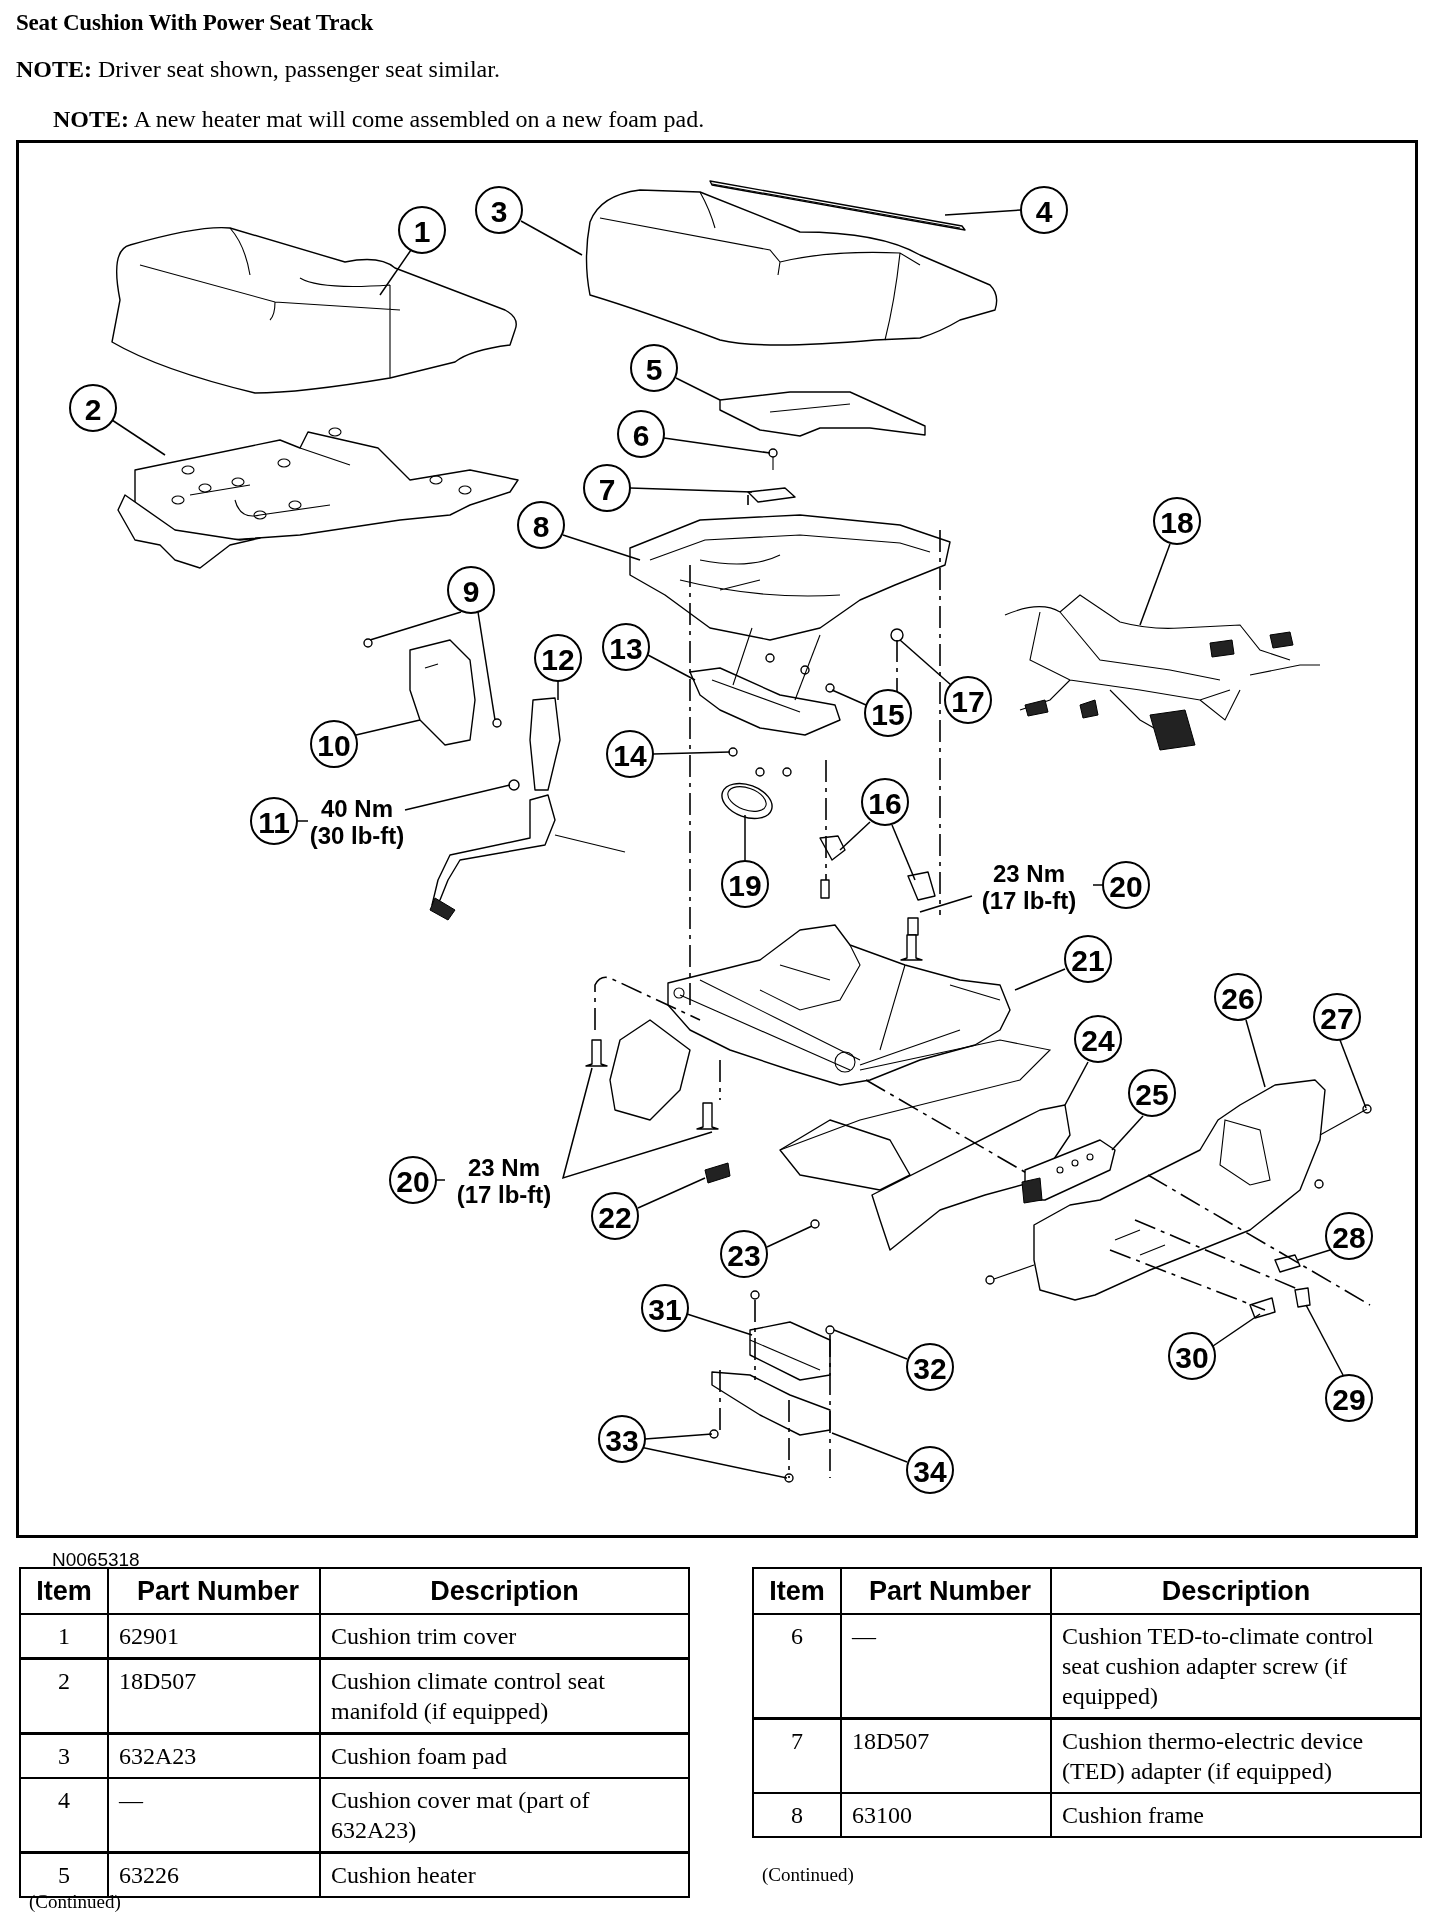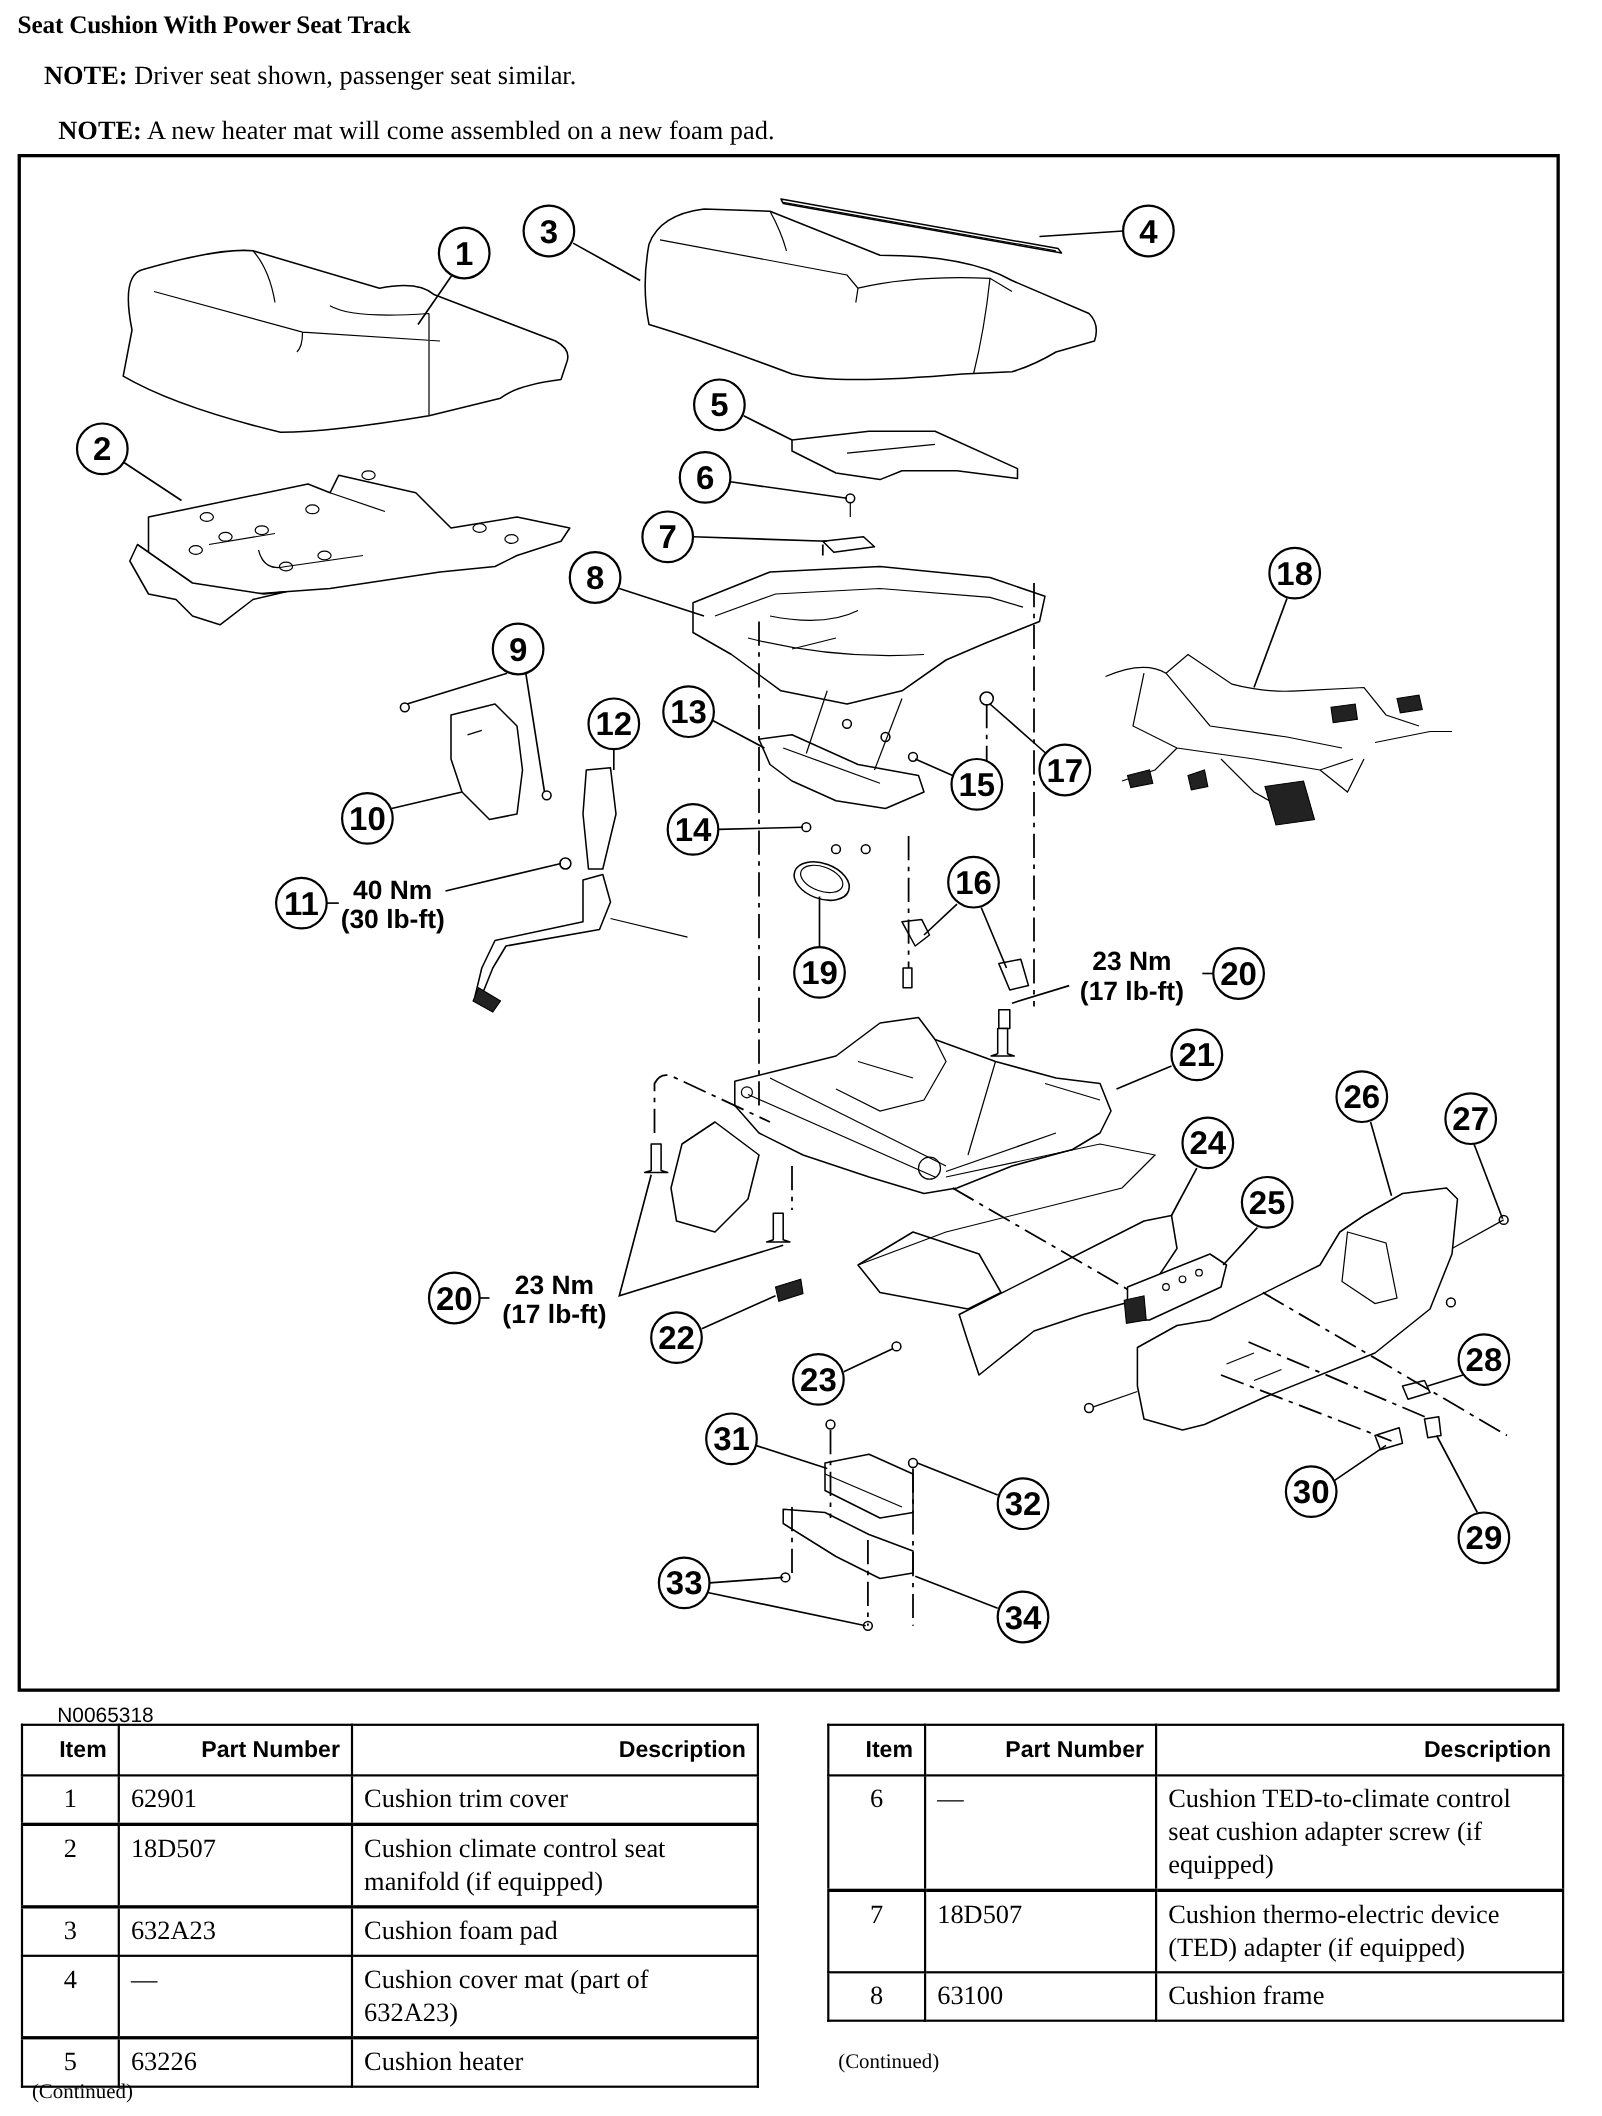--- a/index.html
+++ b/index.html
@@ -1,35 +1,35 @@
 <!DOCTYPE html>
 <html><head>
 <meta charset="utf-8">
 <style>
   html, body { margin:0; padding:0; background:#ffffff; }
   body { width:1456px; height:1924px; position:relative; overflow:hidden; color:#000; }
   .doc-title { position:absolute; left:16px; top:10px; font-family:"Liberation Serif", serif; font-weight:bold; font-size:23px; letter-spacing:-0.2px;text-align:center; }
   .note { position:absolute; left:16px; font-family:"Liberation Serif", serif; font-size:24px; }
   .note b { font-weight:bold; }
-  .note1 { top:56px;margin-left:24px; }
+  .note1 { top:56px; }
   .note2 { top:106px;margin-left:37px; }
   .figure { position:absolute; left:16px; top:140px; width:1402px; height:1398px; border:3px solid #000; box-sizing:border-box; }
   .figure svg { position:absolute; left:-19px; top:-143px; width:1456px; height:1924px; }
   .fig-id { position:absolute; left:33px; top:1406px; font-family:"Liberation Sans", sans-serif; font-size:19px; }
   svg .part { fill:#fff; stroke:#000; stroke-width:1.4; stroke-linejoin:round; }
   svg .detail { fill:none; stroke:#000; stroke-width:1.1; }
   svg .leader { fill:none; stroke:#000; stroke-width:1.5; }
   svg .dash { fill:none; stroke:#000; stroke-width:1.6; stroke-dasharray:22 6 4 6; }
   svg .callout-circle { fill:#fff; stroke:#000; stroke-width:2; }
   svg .callout-text { font-family:"Liberation Sans", sans-serif; font-size:30px; font-weight:bold; text-anchor:middle; dominant-baseline:central; }
   svg .torque-text { font-family:"Liberation Sans", sans-serif; font-size:24px; font-weight:bold; text-anchor:middle; }
   svg .dark { fill:#222; stroke:#000; stroke-width:1; }
 
   table.parts { position:absolute; border-collapse:collapse; font-family:"Liberation Serif", serif; font-size:24px; }
-  table.parts th { font-family:"Liberation Sans", sans-serif; font-weight:bold; font-size:21px; text-align:right; padding:6px 10px 6px 10px; border:2px solid #000; height:32px; }
+  table.parts th { font-family:"Liberation Sans", sans-serif; font-weight:bold; font-size:27px; text-align:center; padding:6px 10px 6px 10px; border:2px solid #000; height:32px; }
   table.parts td { border:2px solid #000; padding:6px 10px; vertical-align:top; line-height:30px; }
   table.parts td.item { text-align:center; }
   table.parts tr.sep td { border-top:3px solid #000; }
   #table-left { left:19px; top:1567px; width:671px; }
   #table-right { left:752px; top:1567px; width:670px; }
   #table-left col.c1, #table-right col.c1 { width:88px; }
   #table-left col.c2 { width:212px; }
   #table-right col.c2 { width:210px; }
   .continued { position:absolute; font-family:"Liberation Serif", serif; font-size:19px; }
   #cont-left { left:29px; top:1891px; }

